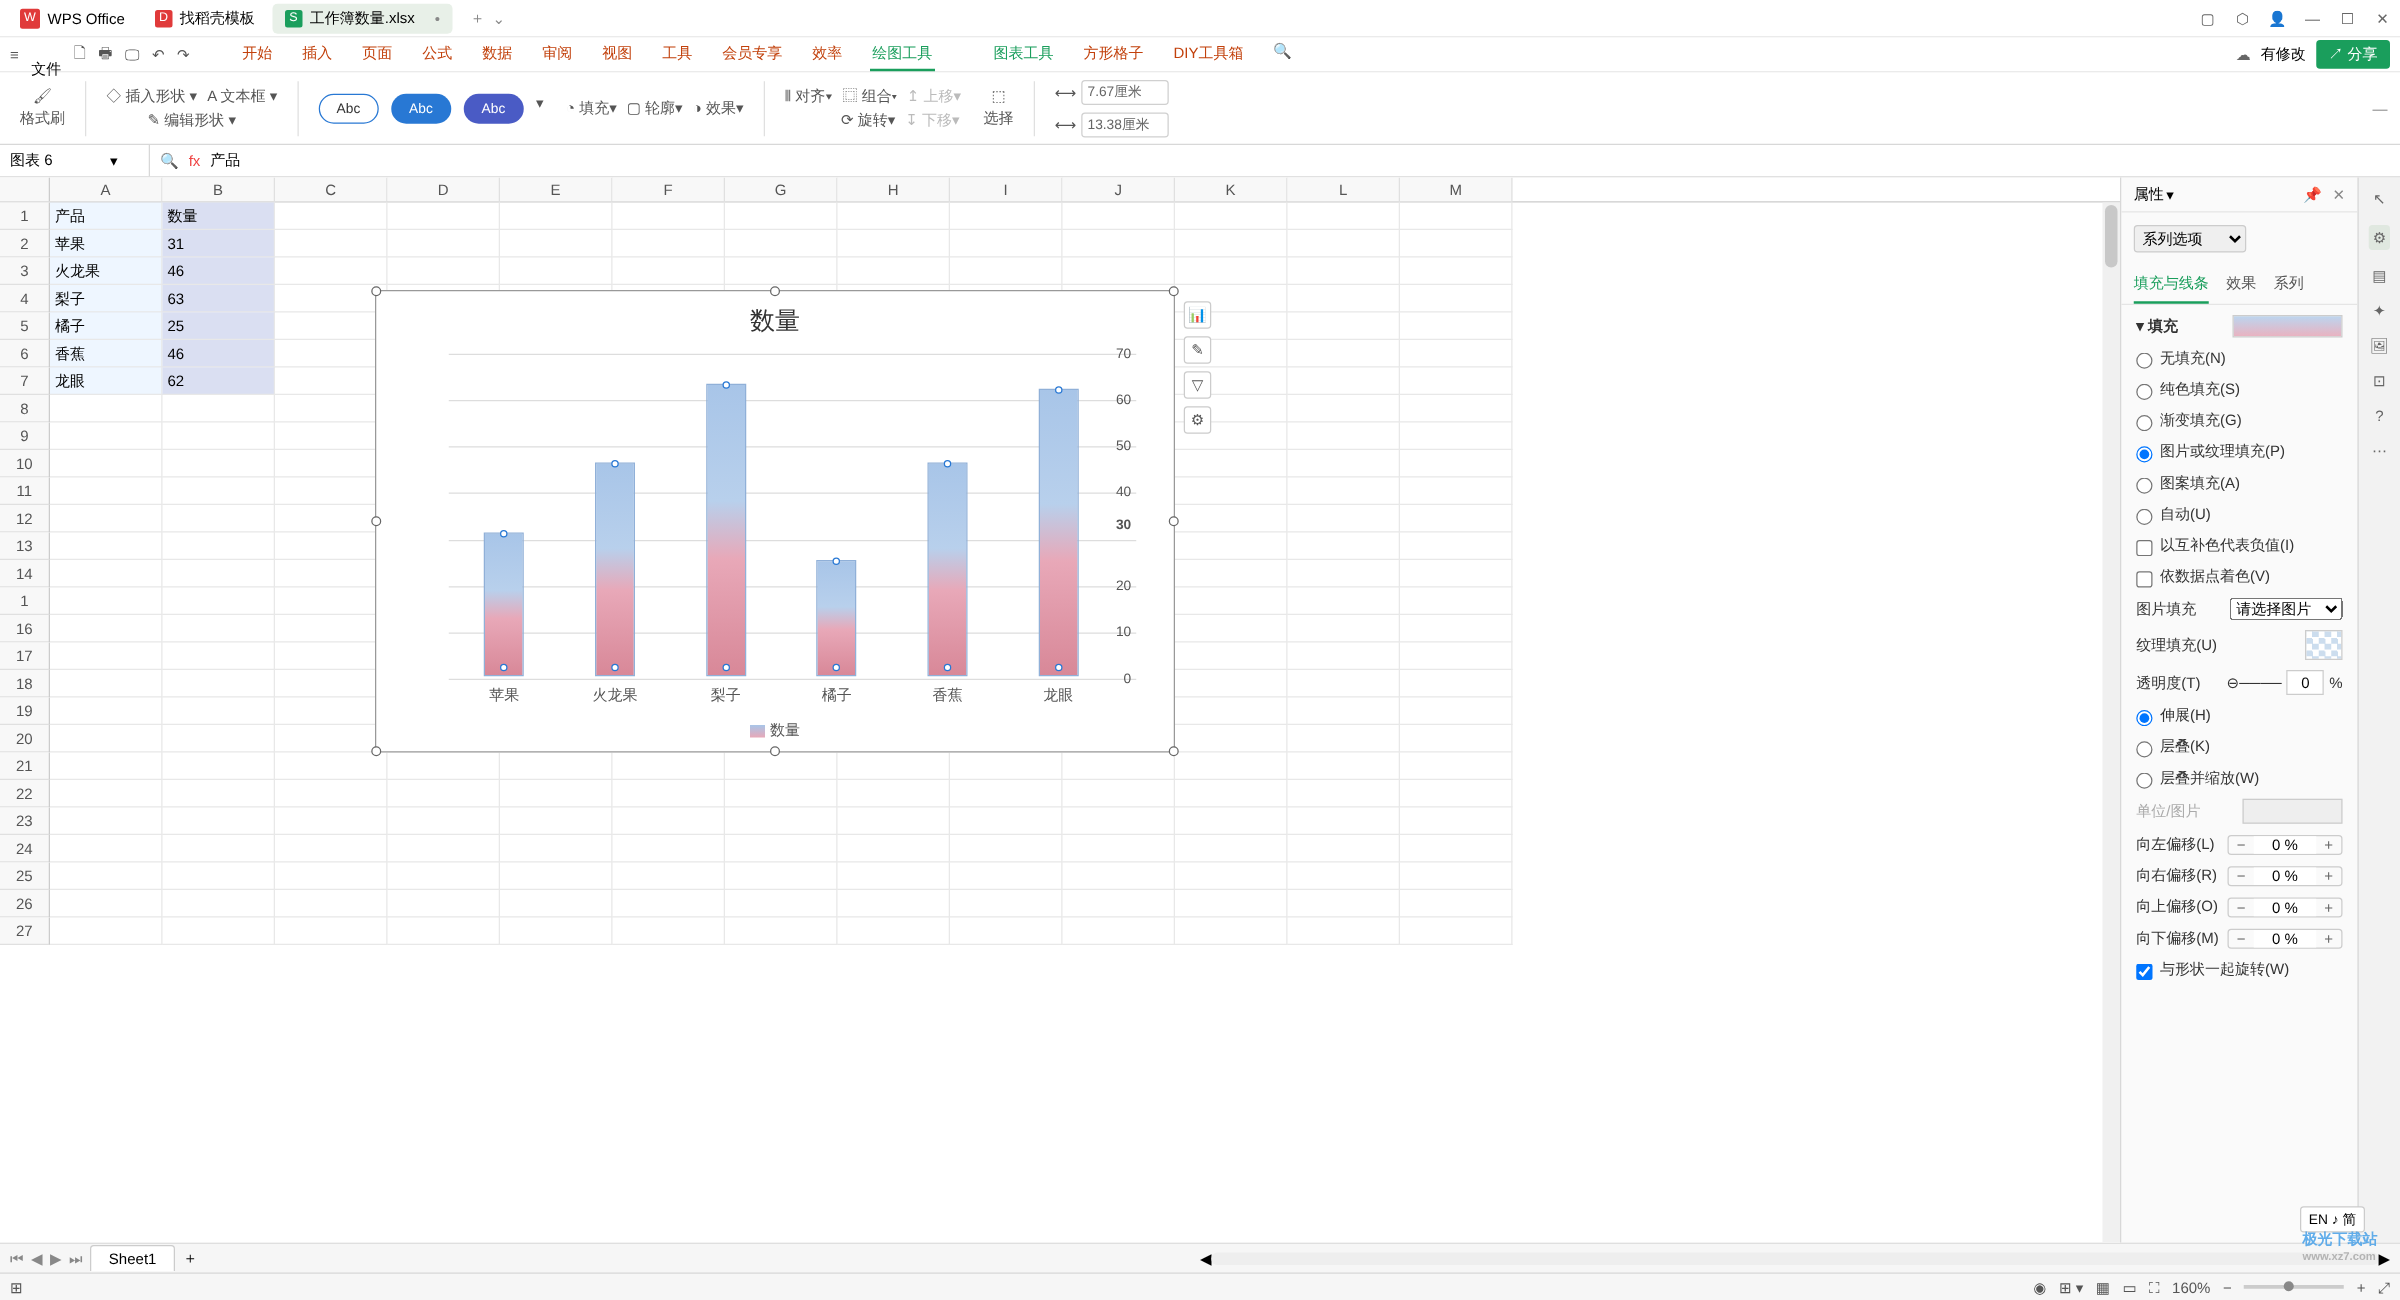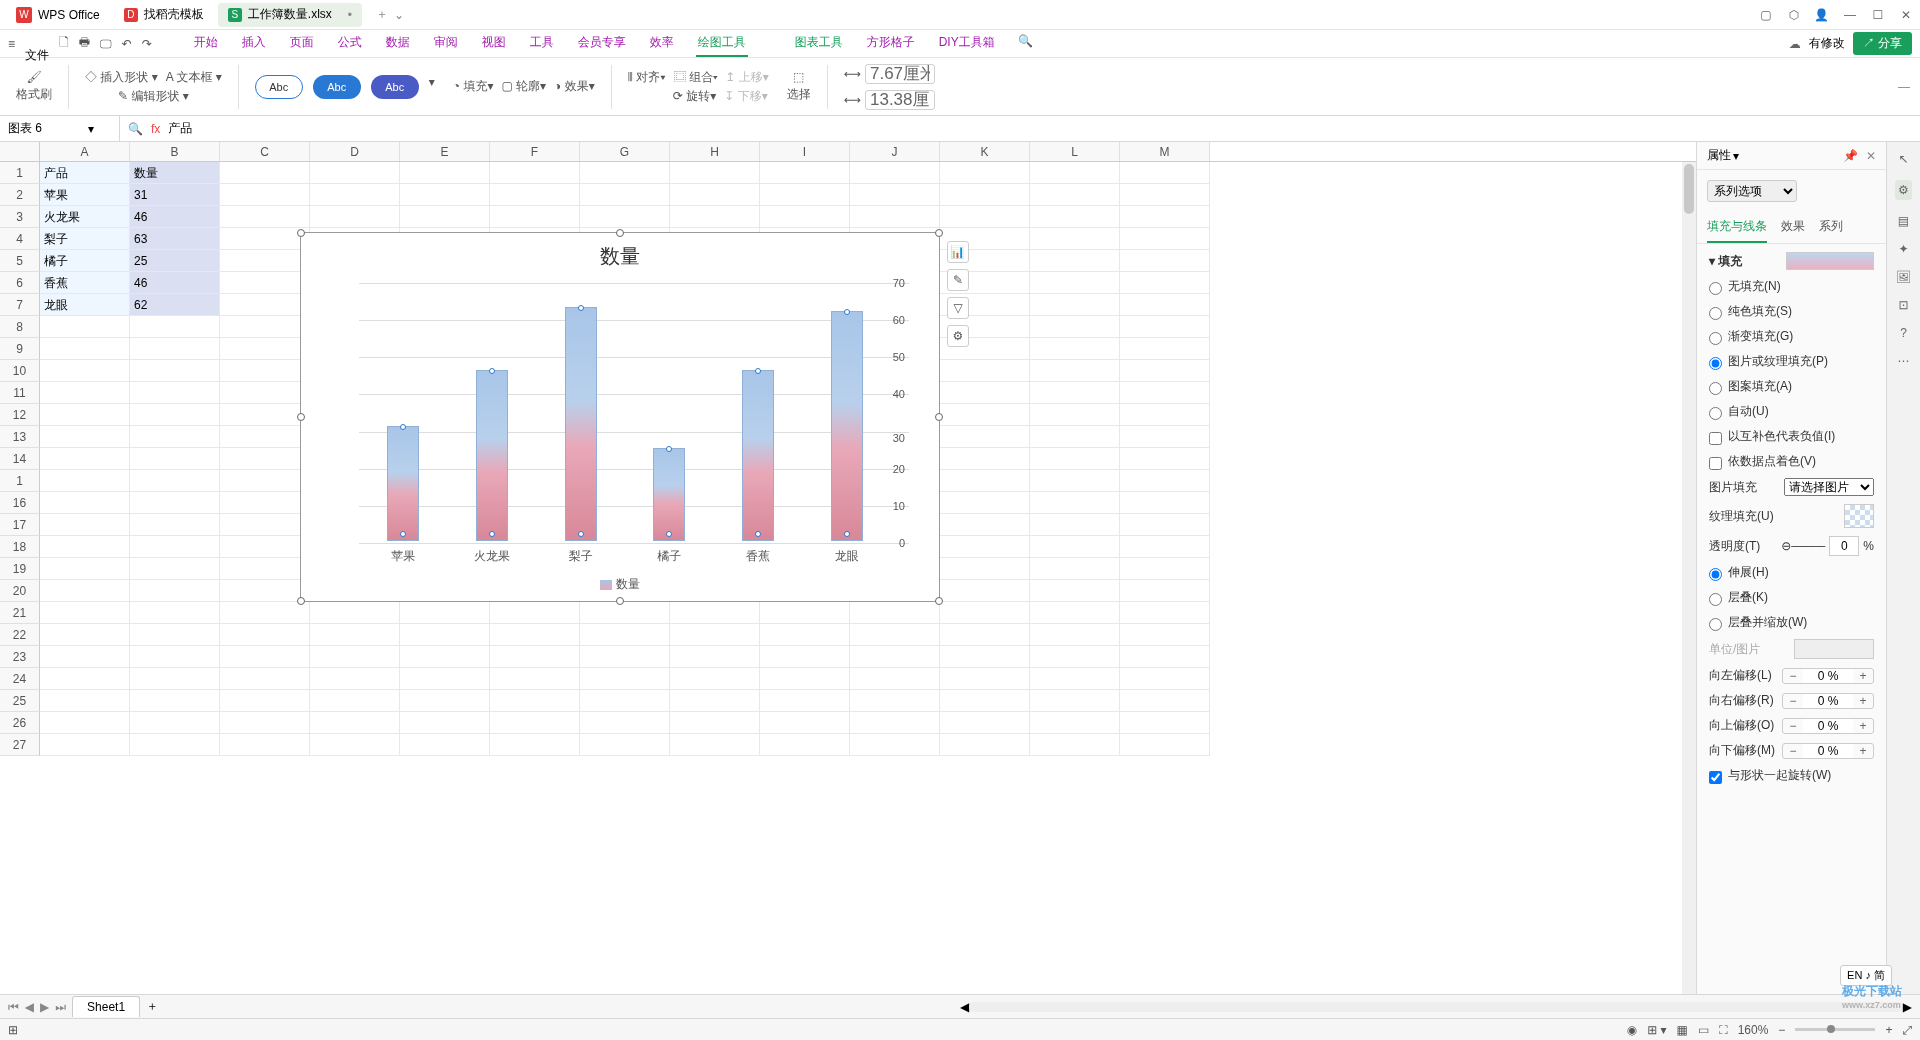--- a/index.html
+++ b/index.html
@@ -8,34 +8,34 @@
 .tab { height:24px; display:flex; align-items:center; padding:0 10px; border-radius:4px; margin-right:4px; gap:6px; }
 .tab.active { background:#e8f0e8; }
 .tab .dot { width:14px; height:14px; border-radius:2px; display:flex; align-items:center; justify-content:center; color:#fff; font-size:10px; }
 .wps-logo { width:16px; height:16px; background:#e03a3a; border-radius:2px; color:#fff; font-size:10px; display:flex; align-items:center; justify-content:center; }
 .title-right { margin-left:auto; display:flex; gap:12px; align-items:center; color:#666; }
 .title-right span { width:16px; text-align:center; cursor:pointer; }
 .quick-bar { height:28px; background:#fff; display:flex; align-items:center; padding:0 8px; gap:10px; border-bottom:1px solid #e5e5e5; }
 .quick-bar .qicon { color:#555; cursor:pointer; }
 .file-btn { font-size:12px;margin-top:24px; }
 .menu-tabs { display:flex; gap:20px; margin-left:30px; }
-.menu-tabs span { padding:4px 2px; cursor:pointer; color:#a21caf; }
+.menu-tabs span { padding:4px 2px; cursor:pointer; color:#c2410c; }
 .menu-tabs .active { color:#1a9e5c; border-bottom:2px solid #1a9e5c; }
 .menu-tabs .sub { color:#1a9e5c;margin-left:25px; }
 .qb-right { margin-left:auto; display:flex; gap:8px; align-items:center; }
 .share-btn { background:#1a9e5c; color:#fff; padding:3px 10px; border-radius:3px; }
 .ribbon { height:58px; background:#fff; display:flex; align-items:center; padding:2px 10px; gap:6px; border-bottom:1px solid #d8d8d8; }
 .ribbon-group { display:flex; flex-direction:column; align-items:center; gap:2px; padding:0 6px; color:#555; }
 .ribbon-group .row { display:flex; gap:8px; }
 .ribbon-sep { width:1px; height:44px; background:#e0e0e0; margin:0 4px; }
 .abc-btn { width:48px; height:24px; border-radius:12px; display:flex; align-items:center; justify-content:center; font-size:11px; }
 .abc1 { border:1px solid #2878d4; color:#333; background:#fff; }
 .abc2 { background:#2878d4; color:#fff; }
 .abc3 { background:#4a5bc5; color:#fff; }
-.small-input { width:70px; height:20px; border:1px solid #d0d0d0; border-radius:3px; font-size:17px; padding:0 4px; color:#666; }
+.small-input { width:70px; height:20px; border:1px solid #d0d0d0; border-radius:3px; font-size:11px; padding:0 4px; color:#666; }
 .name-row { height:26px; background:#fff; display:flex; align-items:center; border-bottom:1px solid #d8d8d8; }
 .name-box { width:120px; border-right:1px solid #d8d8d8; height:100%; display:flex; align-items:center; padding:0 8px; }
 .name-box input { border:none; width:80px; outline:none; }
 .formula-area { display:flex; align-items:center; gap:8px; padding:0 8px; }
 .fx { color:#ef4444; }
 .main-area { display:flex; height:calc(100vh - 30px - 28px - 58px - 26px - 24px - 22px); }
 .grid-wrap { flex:1; position:relative; background:#fff; overflow:hidden; }
 .col-head { display:flex; height:20px; border-bottom:1px solid #ccc; }
 .corner { width:40px; border-right:1px solid #ccc; background:#f8f8f8; }
 .col-h { width:90px; border-right:1px solid #e0e0e0; background:#f8f8f8; text-align:center; line-height:20px; color:#555; }
@@ -696,21 +696,21 @@
     <div class="chart-box">
       <div class="chart-title">数量</div>
       <div class="chart-plot" id="plot">
           <div class="grid-line" style="top: 260px;"></div>
           <div class="y-tick" style="top: 260px;">0</div>
           <div class="grid-line" style="top: 222.857px;"></div>
           <div class="y-tick" style="top: 222.857px;">10</div>
           <div class="grid-line" style="top: 185.714px;"></div>
           <div class="y-tick" style="top: 185.714px;">20</div>
           <div class="grid-line" style="top: 148.571px;"></div>
-          <div class="y-tick" style="top: 155px;">30</div>
+          <div class="y-tick" style="top: 137px; font-weight: bold;">30</div>
           <div class="grid-line" style="top: 111.429px;"></div>
           <div class="y-tick" style="top: 111.429px;">40</div>
           <div class="grid-line" style="top: 74.2857px;"></div>
           <div class="y-tick" style="top: 74.2857px;">50</div>
           <div class="grid-line" style="top: 37.1429px;"></div>
           <div class="y-tick" style="top: 37.1429px;">60</div>
           <div class="grid-line" style="top: 0px;"></div>
           <div class="y-tick" style="top: 0px;">70</div>
           <div class="bars">
             <div class="bar" style="left: 28.3333px; height: 115.143px;">

